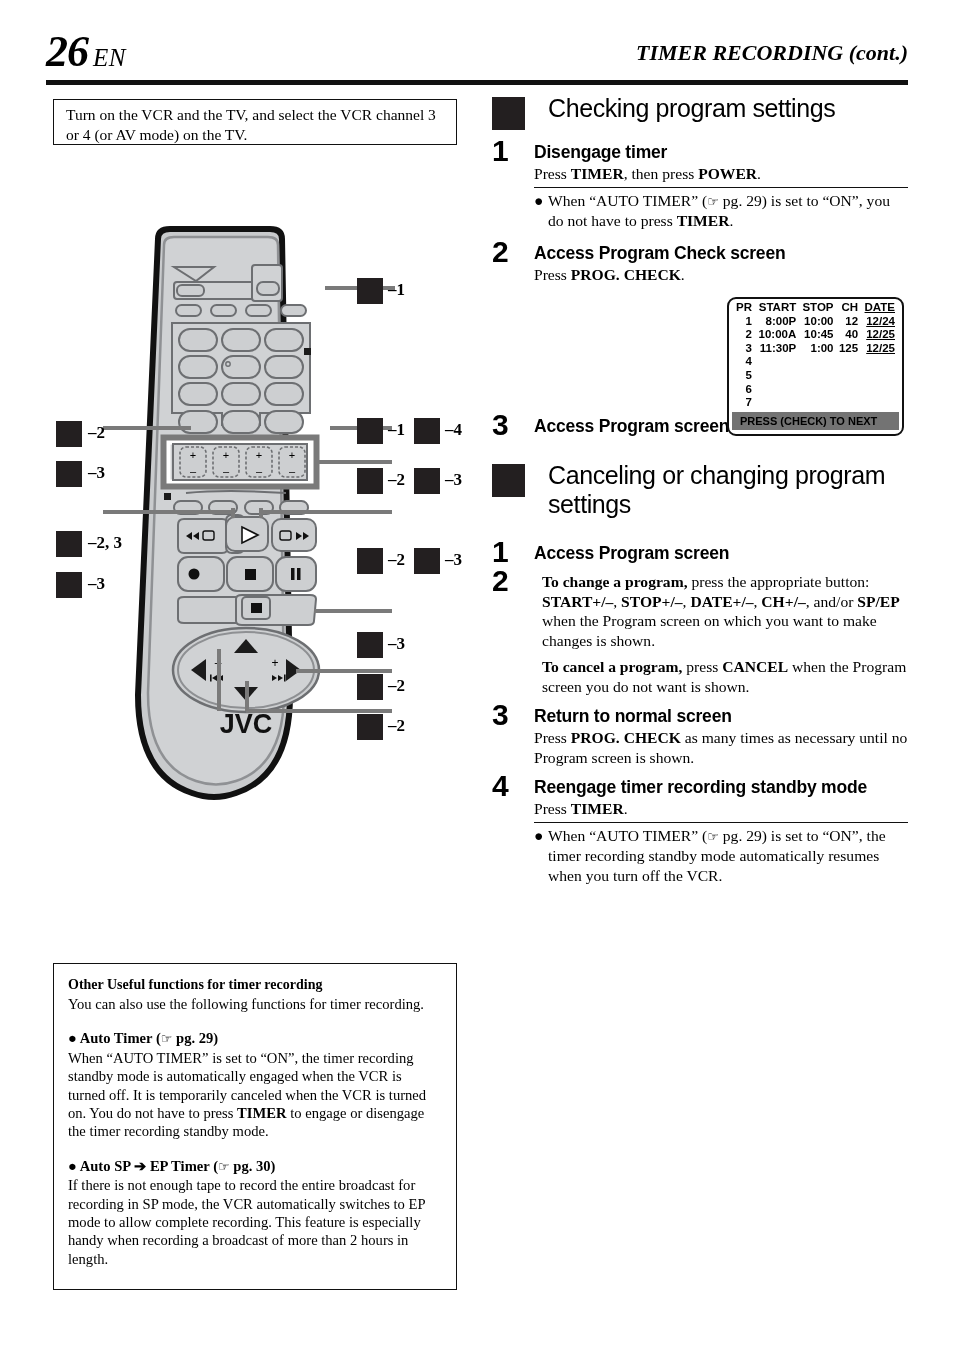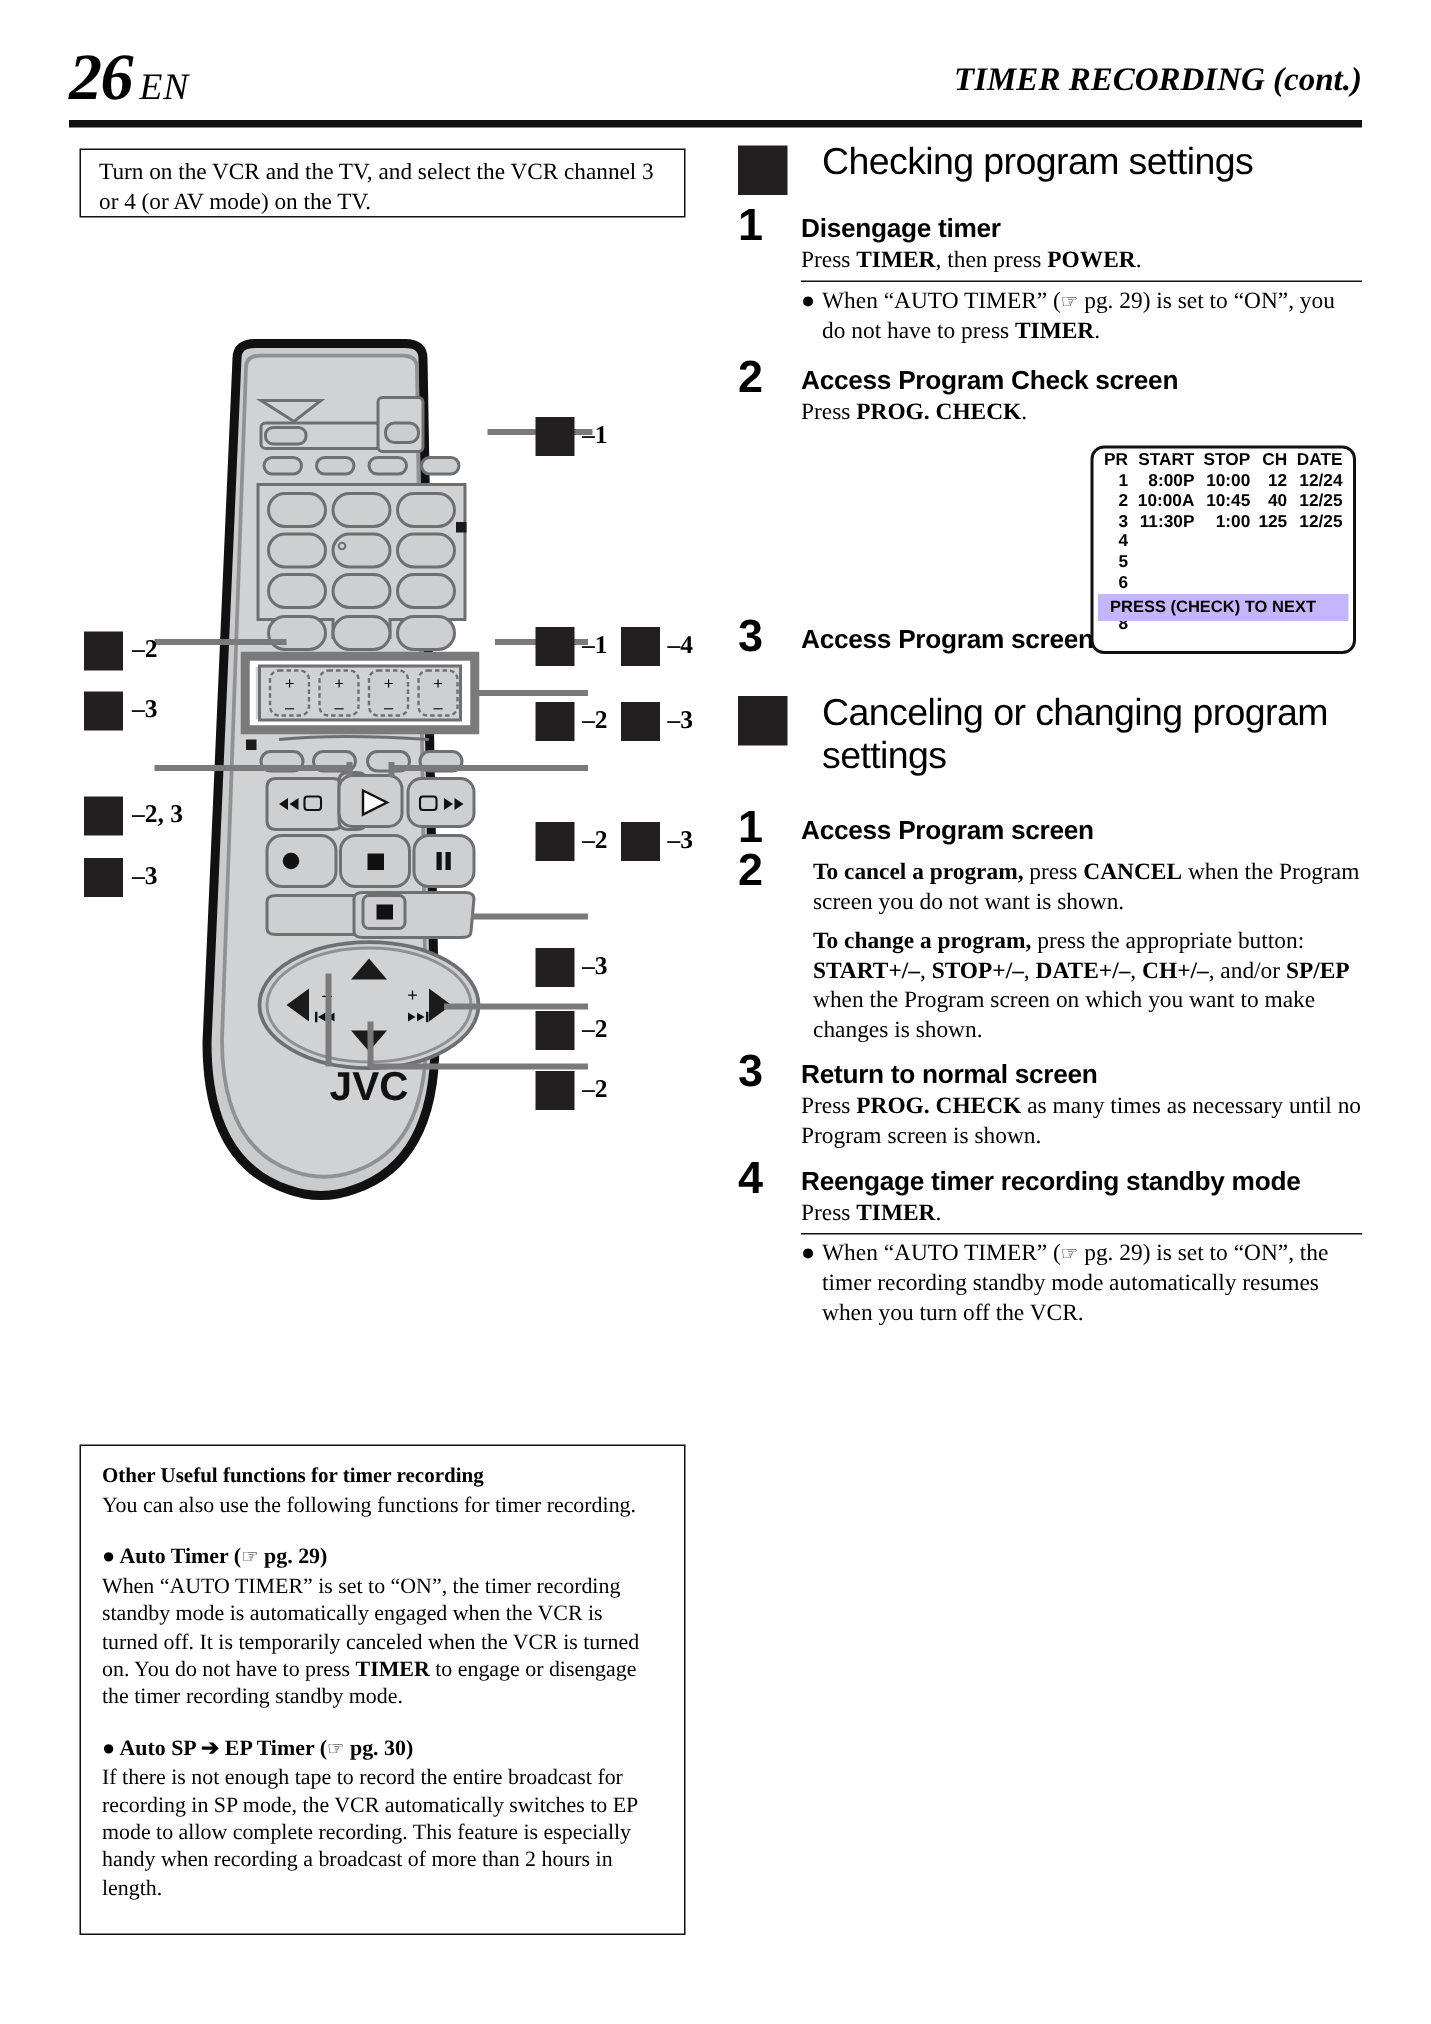--- a/index.html
+++ b/index.html
@@ -216,25 +216,25 @@
   .osd td, .osd th {
     font-size: 11.5px;
     font-weight: bold;
     line-height: 13.6px;
     padding: 0 2px;
     text-align: right;
     font-family: "Liberation Sans", sans-serif;
   }
   .osd th { text-align: right; }
   .osd td.pr, .osd th.pr { text-align: right; padding-left: 7px; width: 16px; }
-  .osd td.dt, .osd th.dt { padding-right: 7px; }
+  .osd td.dt, .osd th.dt { padding-right: 7px; text-decoration: underline; }
   .osd .footer {
     position: absolute;
-    left: 3px; right: 3px; bottom: 20px;
-    background: #c4b5fd;
+    left: 3px; right: 3px; bottom: 4px;
+    background: #737373;
     font-size: 11px;
     font-weight: bold;
     line-height: 16px;
     padding: 1px 0 1px 8px;
     font-family: "Liberation Sans", sans-serif;
   }
 
   
   .useful {
     position: absolute;
@@ -502,22 +502,22 @@
       <h2>Canceling or changing program settings</h2>
     </div>
 
     <div class="step" style="margin-top:24px;">
       <div class="num">1</div>
       <h3>Access Program screen</h3>
     </div>
 
     <div class="step" style="margin-top:8px;">
       <div class="num">2</div>
+      <p class="ind" style="margin-top:7px;"><b>To change a program,</b><span> press the appropriate button: </span><b>START+/–</b><span>, </span><b>STOP+/–</b><span>, </span><b>DATE+/–</b><span>, </span><b>CH+/–</b><span>, and/or </span><b>SP/EP</b><span> when the Program screen on which you want to make changes is shown.</span></p>
       <p class="ind" style="margin-top:7px;"><b>To cancel a program,</b><span> press </span><b>CANCEL</b><span> when the Program screen you do not want is shown.</span></p>
-      <p class="ind" style="margin-top:7px;"><b>To change a program,</b><span> press the appropriate button: </span><b>START+/–</b><span>, </span><b>STOP+/–</b><span>, </span><b>DATE+/–</b><span>, </span><b>CH+/–</b><span>, and/or </span><b>SP/EP</b><span> when the Program screen on which you want to make changes is shown.</span></p>
     </div>
 
     <div class="step" style="margin-top:10px;">
       <div class="num">3</div>
       <h3>Return to normal screen</h3>
       <p><span>Press </span><b>PROG. CHECK</b><span> as many times as necessary until no Program screen is shown.</span></p>
     </div>
 
     <div class="step" style="margin-top:10px;">
       <div class="num">4</div>

